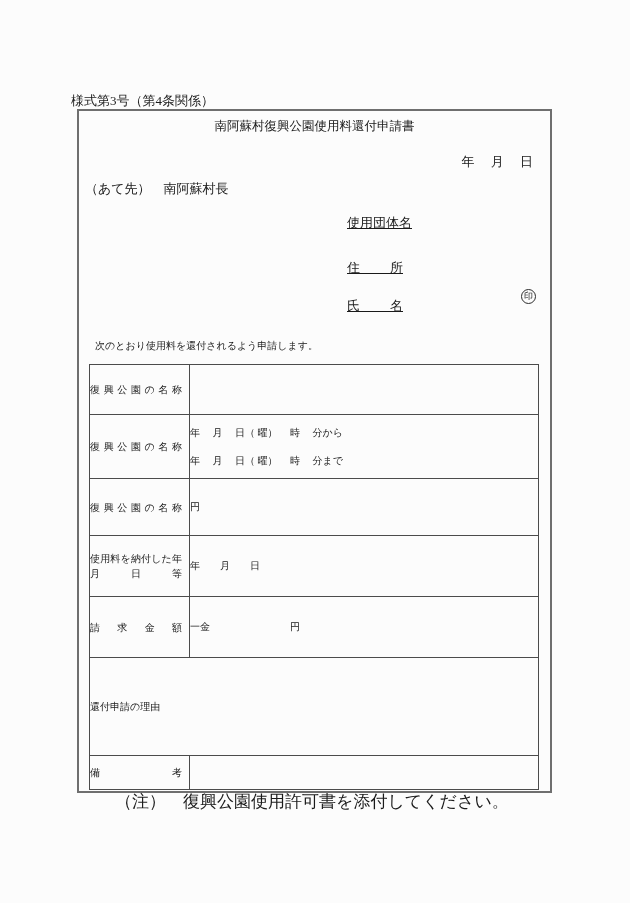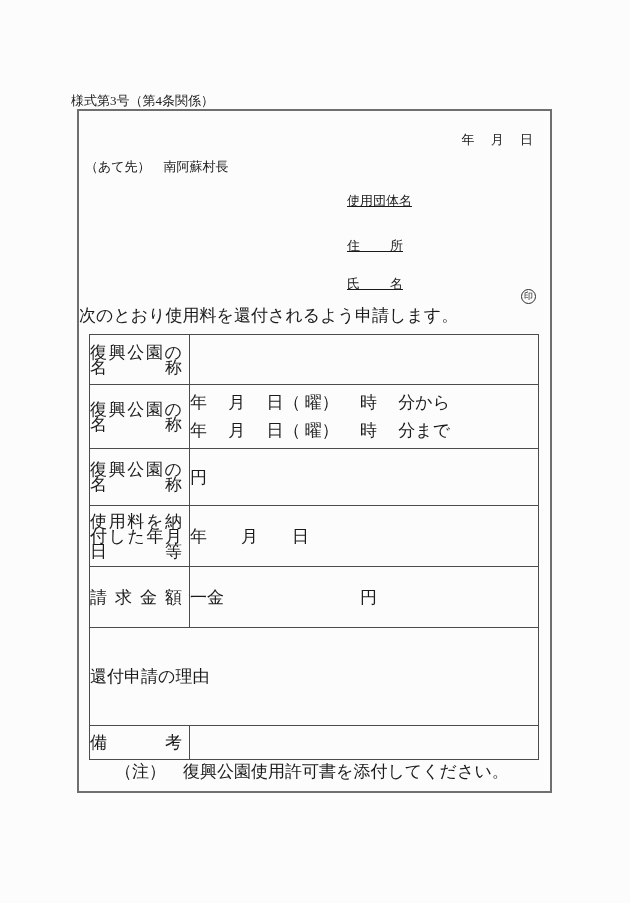--- a/index.html
+++ b/index.html
@@ -34,26 +34,26 @@
   .sig-name { margin-top: 25px; width: 56px; text-align: justify; text-align-last: justify; }
 
   .seal {
     position: absolute; left: 442px; top: 178px;
     width: 15px; height: 15px; box-sizing: border-box;
     border: 1.5px solid #2b2b2b; border-radius: 50%;
     display: flex; align-items: center; justify-content: center;
     font-size: 9px; line-height: 9px;
   }
 
-  .intro { margin-top: 19px; font-size: 17px; line-height: 13px; }
+  .intro { margin-top: 27px; padding-left: 16px; font-size: 10px; line-height: 13px; }
 
   table.fee {
     margin-top: 12px; margin-left: 10px;
     width: 450px; border-collapse: collapse; table-layout: fixed;
-    font-size: 17px;
+    font-size: 10px;
   }
   table.fee col.c1 { width: 100px; }
   table.fee td { border: 1px solid #4b4b4b; padding: 0; vertical-align: middle; }
   tr.r1 td { height: 49px; }
   tr.r2 td { height: 63px; }
   tr.r3 td { height: 56px; }
   tr.r4 td { height: 60px; }
   tr.r5 td { height: 60px; }
   tr.r6 td { height: 97px; }
   tr.r7 td { height: 33px; }
@@ -73,20 +73,21 @@
 </style>
 </head>
 <body>
 
 <div class="page">
 
   <div class="form-label">様式第3号（第4条関係）</div>
 
   <div class="form-box">
 
+    <div class="title">南阿蘇村復興公園使用料還付申請書</div>
 
     <div class="date-line pre">年　 月　 日</div>
 
     <div class="addressee pre">（あて先）　南阿蘇村長</div>
 
     <div class="sig">
       <div class="sig-org">使用団体名</div>
       <div class="sig-addr">住所</div>
       <div class="sig-name">氏名</div>
     </div>

